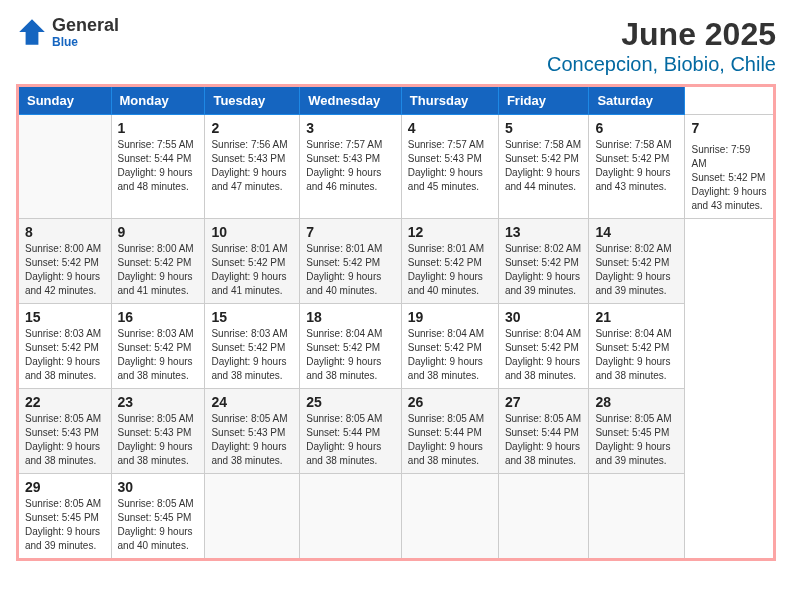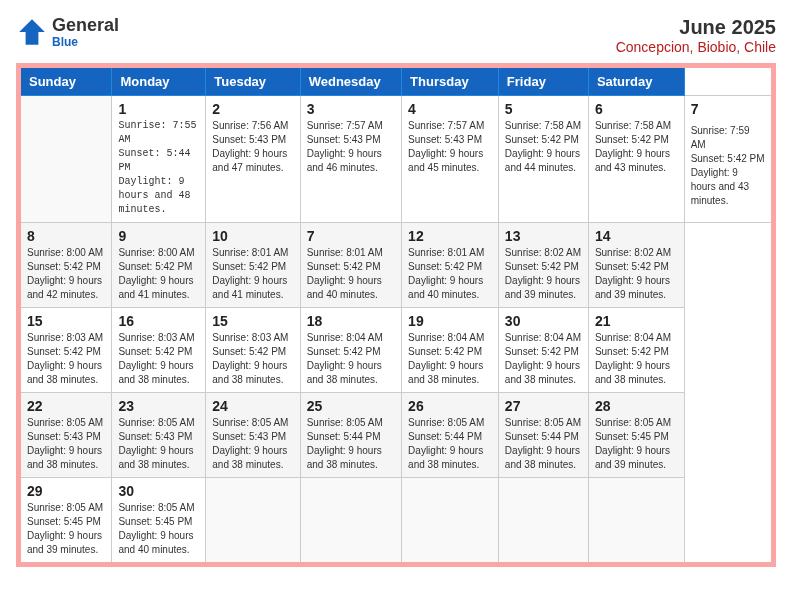--- a/index.html
+++ b/index.html
@@ -37,32 +37,32 @@
       color: #1565c0;
     }
     .logo-icon {
       width: 32px;
       height: 32px;
     }
     .title-area {
       text-align: right;
     }
     .month-title {
-      font-size: 20px;
+      font-size: 32px;
       font-weight: bold;
       color: #333;
     }
     .subtitle {
-      font-size: 14px;
-      color: #b91c1c;
+      font-size: 20px;
+      color: #0369a1;
     }
     .calendar {
       width: 100%;
       border-collapse: collapse;
-      border: 5px solid #fca5a5;
+      border: 3px solid #fca5a5;
     }
     .calendar th {
       background-color: #1565c0;
       color: #fff;
       text-align: left;
       padding: 6px 8px;
       font-size: 13px;
       border: 1px solid #1e88e5;
     }
     .calendar td {
@@ -121,21 +121,21 @@
         <th>Thursday</th>
         <th>Friday</th>
         <th>Saturday</th>
       </tr>
   </thead>
   <tbody id="calendar-body">
   <tr>
         <td class="empty-cell"></td>
         <td>
           <span class="day-num">1</span>
-          <div class="day-info" style="white-space: pre-line; font-family: Liberation Mono, monospace;">Sunrise: 7:55 AM
+          <div class="day-info" style="white-space: pre-line;">Sunrise: 7:55 AM
 Sunset: 5:44 PM
 Daylight: 9 hours and 48 minutes.</div>
         </td>
         <td>
           <span class="day-num">2</span>
           <div class="day-info" style="white-space: pre-line;">Sunrise: 7:56 AM
 Sunset: 5:43 PM
 Daylight: 9 hours and 47 minutes.</div>
         </td>
         <td>

